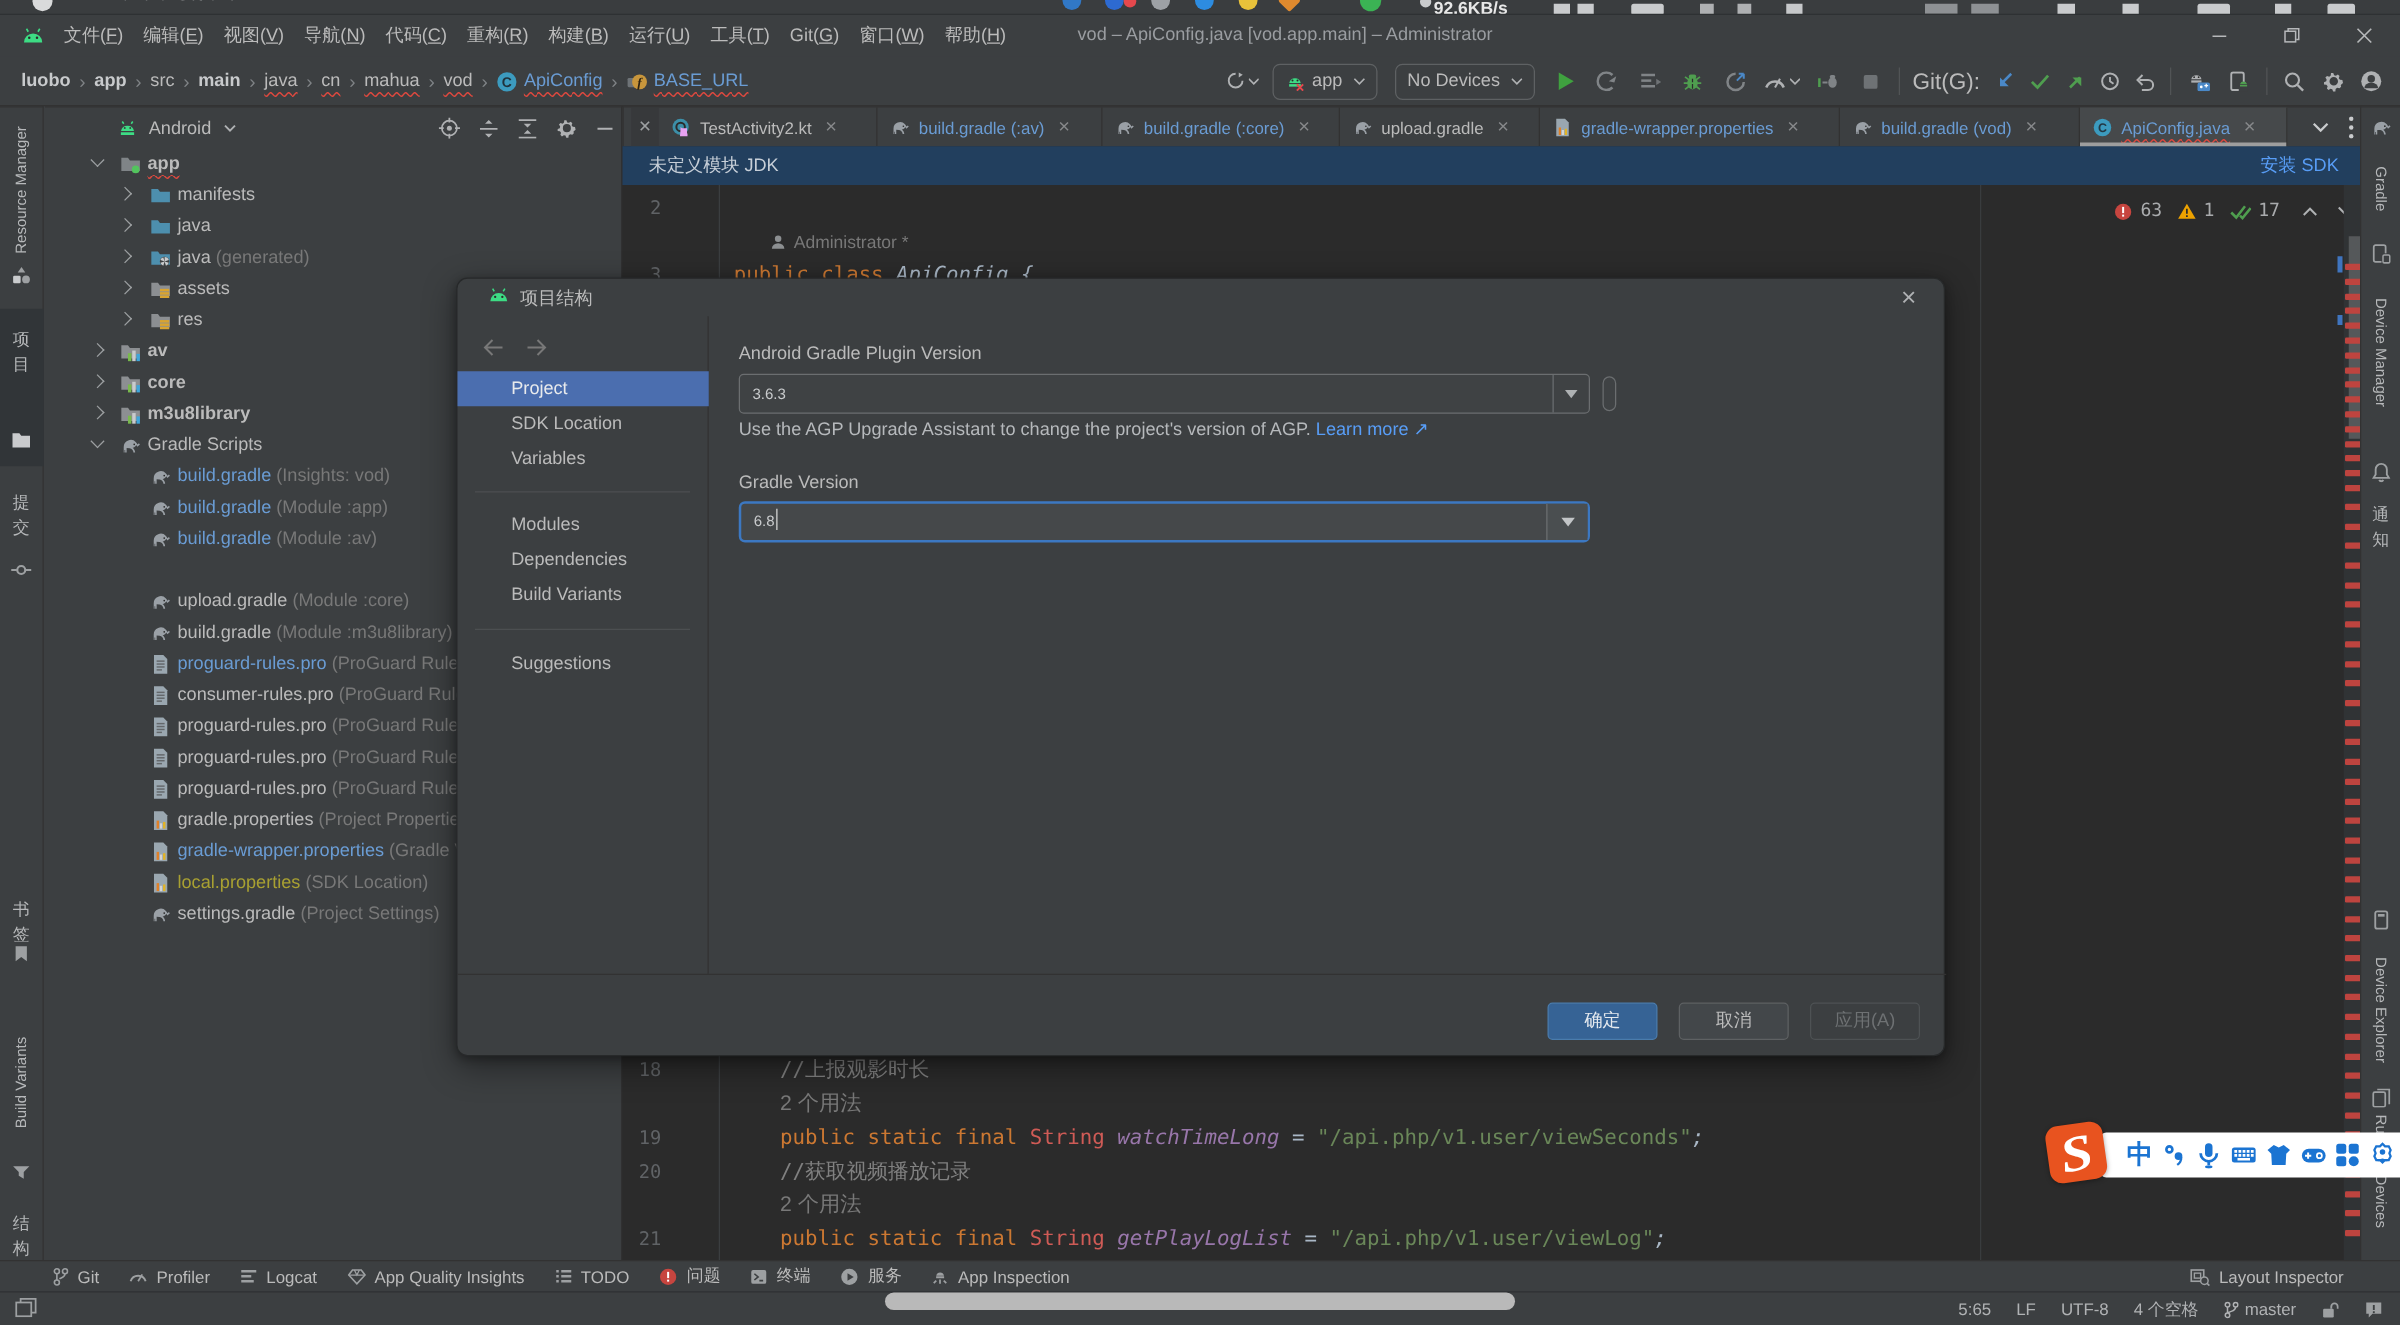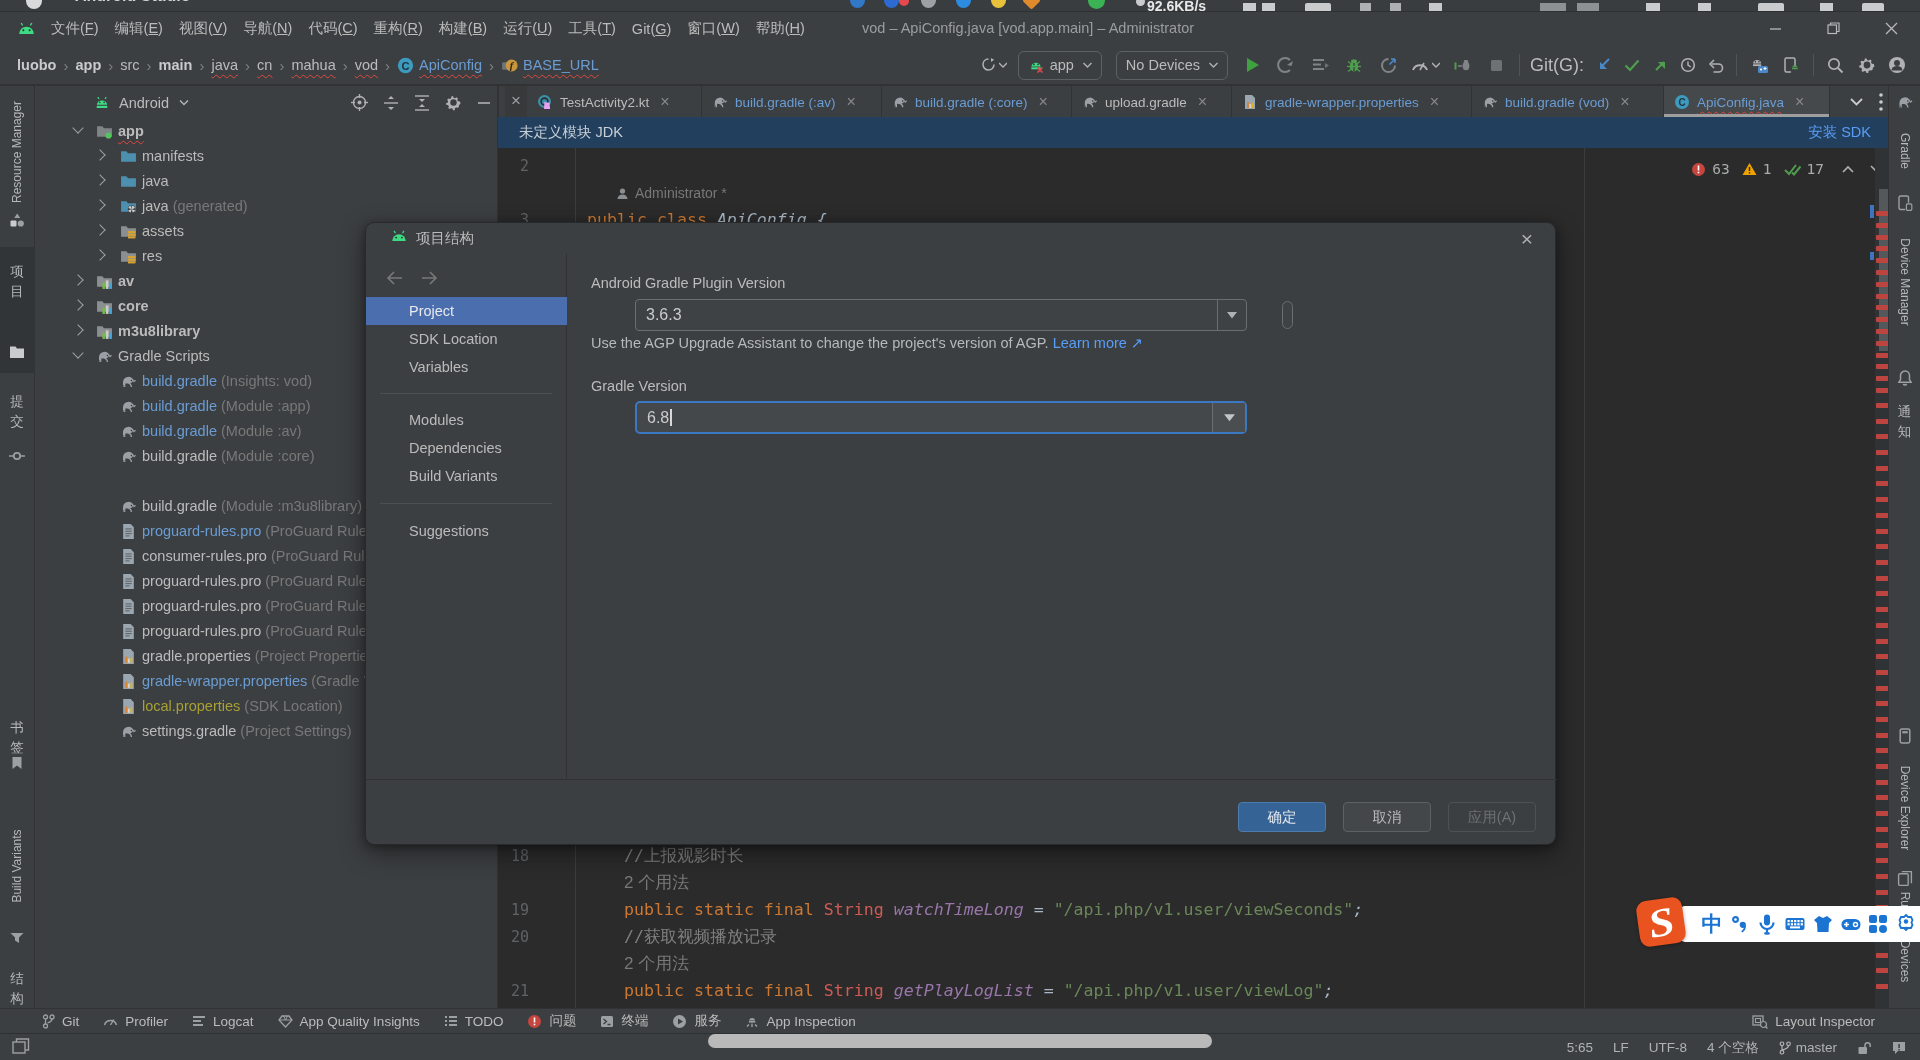--- a/index.html
+++ b/index.html
@@ -128,21 +128,21 @@
 #dlg-title .dtext { margin-left:50px; color:#BBBBBB; font-size:14.5px; }
 #dlg-title .dicon { position:absolute; left:25px; top:7px; }
 #dlg-close { position:absolute; right:22px; top:4px; color:#AFB1B3; font-size:21px; }
 #dlg-side { position:absolute; left:0; top:30px; width:201px; height:526px; border-right:1px solid #323232; }
 .dnav { position:absolute; top:18px; left:20px; display:flex; gap:18px; color:#787878; font-size:17px; }
 .ditem { position:absolute; left:0; width:201px; height:28px; line-height:28px; padding-left:43px; color:#BBBBBB; font-size:14.5px; }
 .ditem.selected { background:#4B6EAF; color:#E8EAEC; }
 .ddiv { position:absolute; left:14px; width:172px; height:1px; background:#4C4F51; }
 #dlg-content { position:absolute; left:201px; top:30px; width:990px; height:526px; }
 .dlabel { position:absolute; left:24px; color:#BBBBBB; font-size:14.5px; }
-.dcombo { position:absolute; left:24px; width:612px; height:32px; background:#3F4244; border:1px solid #6B6E70; border-radius:4px; color:#C9CBCD; font-size:16px;margin-left:44px; }
+.dcombo { position:absolute; left:24px; width:681px; height:32px; background:#3F4244; border:1px solid #6B6E70; border-radius:4px; color:#C9CBCD; font-size:12px; }
 .dcombo .cval { position:absolute; left:10px; top:0; line-height:30px; }
 .dcombo .carrbox { position:absolute; right:0; top:0; width:29px; height:30px; border-left:1px solid #6B6E70; display:flex; align-items:center; justify-content:center; }
 .dcombo.focused { background:#45484A; border:2px solid #3C78C2; border-radius:5px; }
 .dcombo.focused .carrbox { width:33px; background:#4A4E50; border-left:1px solid #6B6E70; }
 .caret { display:inline-block; width:1.5px; height:17px; background:#D8D8D8; vertical-align:-3px; margin-left:1px; }
 .capsule { position:absolute; left:715px; width:11px; height:28px; border:1px solid #6B6E70; border-radius:5.5px; background:#3F4244; }
 .dhelp { position:absolute; left:24px; color:#B6B9BC; font-size:14.5px; }
 .dhelp a { color:#589DF6; text-decoration:none; }
 #dlg-footer { position:absolute; left:0; top:556px; width:1191px; height:66px; border-top:1px solid #323232; }
 .dbtn { position:absolute; top:22px; width:88px; height:30px; border-radius:4px; text-align:center; line-height:28px; font-size:14.5px; }
@@ -680,28 +680,28 @@
         </div>
 <div class="trow" style="top:300px">
           <span class="ticon" style="left:84px">
             <svg viewBox="0 0 16 16">
               <path fill="#9AA0A6" d="M2.8 13.2 V9 a5.3 5.3 0 0 1 9.2-3.6 c.2.2.4.5.6.8 l.6 1 1-.9 .8.9 -1.9 1.7 -.9-1.4 c-.4 1.1-1.4 1.9-2.7 2.1 1.2.9 1.9 2.2 1.9 3.6 h-1.3 c0-1.6-1.2-3-2.8-3.3 L5 9.8 V13.2 H3.9 v-1.9 h-.5 v1.9 Z"></path>
               <circle cx="10.7" cy="7" r=".65" fill="#2B2B2B"></circle>
             </svg>
           </span>
           <span class="tlabel" style="left:106px"><span class="t-blue">build.gradle</span> <span class="t-ann">(Module :av)</span></span>
         </div>
-<div class="trow" style="top:325px">
+<div class="trow" style="top:350px">
           <span class="ticon" style="left:84px">
             <svg viewBox="0 0 16 16">
               <path fill="#9AA0A6" d="M2.8 13.2 V9 a5.3 5.3 0 0 1 9.2-3.6 c.2.2.4.5.6.8 l.6 1 1-.9 .8.9 -1.9 1.7 -.9-1.4 c-.4 1.1-1.4 1.9-2.7 2.1 1.2.9 1.9 2.2 1.9 3.6 h-1.3 c0-1.6-1.2-3-2.8-3.3 L5 9.8 V13.2 H3.9 v-1.9 h-.5 v1.9 Z"></path>
               <circle cx="10.7" cy="7" r=".65" fill="#2B2B2B"></circle>
             </svg>
           </span>
-          <span class="tlabel" style="left:106px"><span class="t-white">build.gradle</span> <span class="t-ann">(Module :core)</span></span>
+          <span class="tlabel" style="left:106px"><span class="t-white">upload.gradle</span> <span class="t-ann">(Module :core)</span></span>
         </div>
 <div class="trow" style="top:375px">
           <span class="ticon" style="left:84px">
             <svg viewBox="0 0 16 16">
               <path fill="#9AA0A6" d="M2.8 13.2 V9 a5.3 5.3 0 0 1 9.2-3.6 c.2.2.4.5.6.8 l.6 1 1-.9 .8.9 -1.9 1.7 -.9-1.4 c-.4 1.1-1.4 1.9-2.7 2.1 1.2.9 1.9 2.2 1.9 3.6 h-1.3 c0-1.6-1.2-3-2.8-3.3 L5 9.8 V13.2 H3.9 v-1.9 h-.5 v1.9 Z"></path>
               <circle cx="10.7" cy="7" r=".65" fill="#2B2B2B"></circle>
             </svg>
           </span>
           <span class="tlabel" style="left:106px"><span class="t-white">build.gradle</span> <span class="t-ann">(Module :m3u8library)</span></span>
         </div>

